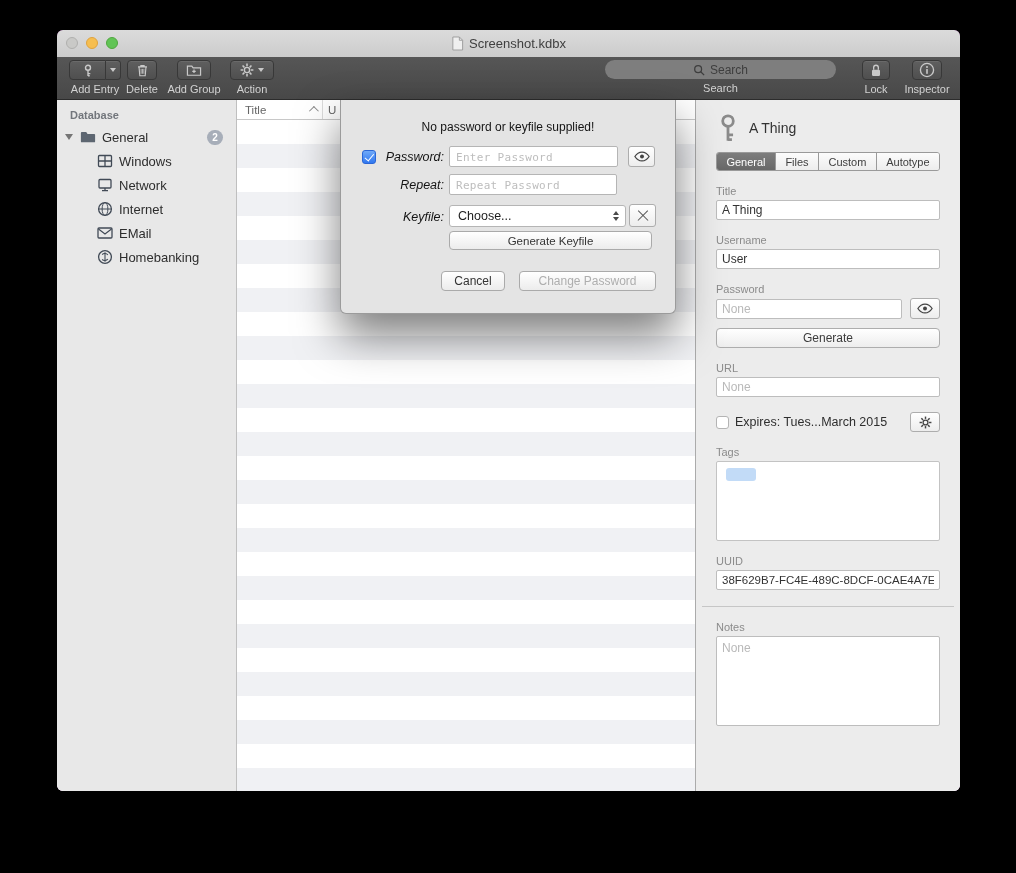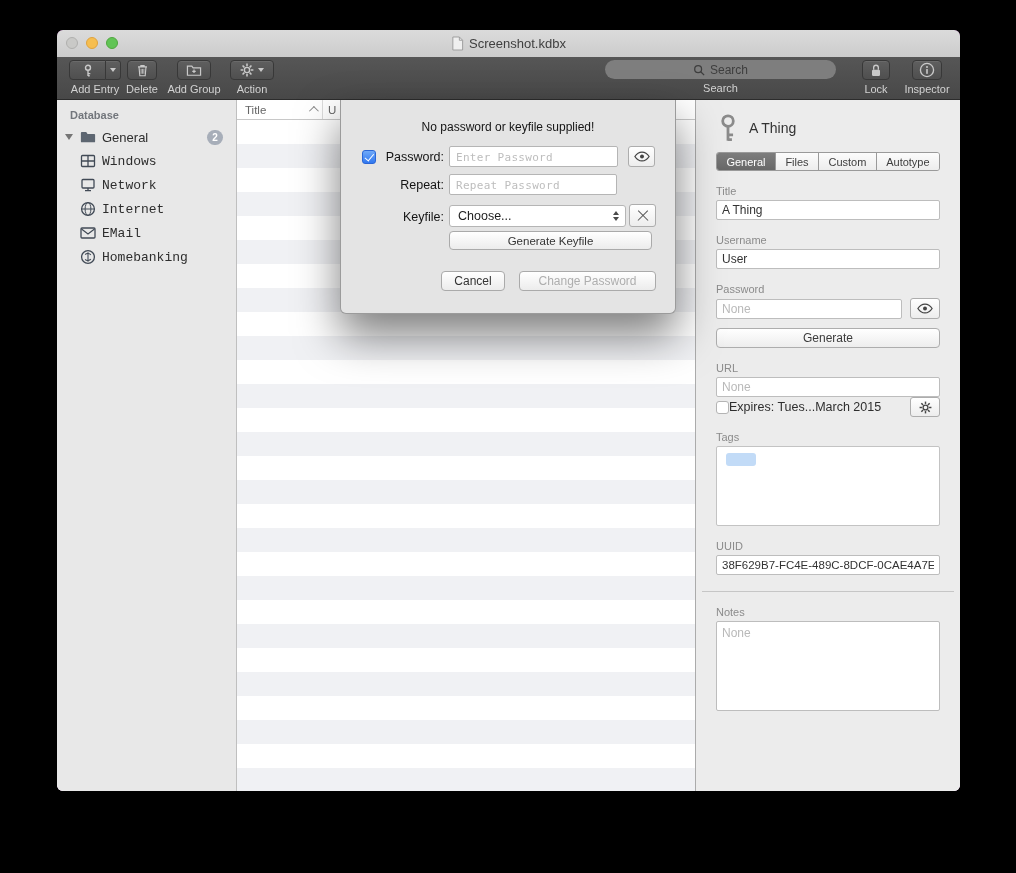--- a/index.html
+++ b/index.html
@@ -28,21 +28,21 @@
   .search-pill{width:231px;height:19px;box-sizing:border-box;border-radius:10px;background:#7e7e7e;display:flex;align-items:center;justify-content:center;gap:5px;color:#3e3e3e;font-size:12px;}
 
   
   .content{display:flex;height:691px;position:relative;background:#fff;}
 
   
   .sidebar{width:180px;box-sizing:border-box;background:#e8e8e8;border-right:1px solid #bfbfbf;}
   .sb-header{padding:9px 16px 4px 13px;font-size:11px;font-weight:700;color:#72767c;}
   .sb-row{height:24px;display:flex;align-items:center;font-size:13px;color:#2d2d2d;}
   .sb-root{padding-left:6px;}
-  .sb-child{padding-left:22px;font-family:Liberation Mono, monospace;}
+  .sb-child{padding-left:39px;}
   .disclosure{width:0;height:0;border-left:4.5px solid transparent;border-right:4.5px solid transparent;border-top:6px solid #757575;margin:0 6px 0 2px;}
   .sb-icon{width:17px;height:17px;display:inline-flex;align-items:center;justify-content:center;margin-right:6px;color:#414a56;flex:0 0 auto;}
   .sb-icon svg{width:16px;height:16px;}
   .badge{margin-left:auto;margin-right:13px;min-width:16px;height:15px;border-radius:8px;background:#a7aeb9;color:#fff;font-size:10px;font-weight:700;display:flex;align-items:center;justify-content:center;padding:0 4px;box-sizing:border-box;}
 
   
   .main{flex:1;position:relative;background:#fff;}
   .table-header{height:20px;box-sizing:border-box;background:#fff;border-bottom:1px solid #c8c8c8;display:flex;align-items:center;font-size:11.5px;color:#666;}
   .col-title{padding-left:8px;width:85px;box-sizing:border-box;display:flex;align-items:center;justify-content:space-between;padding-right:6px;}
   .sort-caret{width:6px;height:6px;border-top:1.5px solid #8a8a8a;border-right:1.5px solid #8a8a8a;transform:rotate(-45deg) translateY(2px);}
@@ -59,39 +59,39 @@
   .segment{flex:1 1 auto;display:flex;align-items:center;justify-content:center;font-size:11px;color:#3e3e3e;background:linear-gradient(#fcfcfc,#ededed);border-left:1px solid #9a9a9a;padding:0 5px;white-space:nowrap;}
   .segment:first-child{border-left:none;}
   .segment.selected{background:linear-gradient(#7d7d7d,#686868);color:#fff;}
   .ins-label{font-size:11px;color:#8b8b8b;margin:14px 0 3px;}
   .ins-field{width:100%;box-sizing:border-box;height:20px;background:#fff;border:1px solid #bdbdbd;border-radius:2px;font-size:12px;color:#333;padding:0 5px;font-family:"Liberation Sans",sans-serif;}
   .ins-field::placeholder{color:#b9b9b9;}
   .ins-row{display:flex;gap:8px;align-items:center;}
   .sq-btn{box-sizing:border-box;background:linear-gradient(#ffffff,#ededed);border:1px solid #adadad;border-radius:3px;display:flex;align-items:center;justify-content:center;color:#444;}
   .eye-btn{width:30px;height:21px;flex:0 0 auto;}
   .gen-btn{margin-top:9px;width:100%;height:20px;box-sizing:border-box;background:linear-gradient(#ffffff,#ededed);border:1px solid #adadad;border-radius:4px;font-size:12px;color:#3c3c3c;display:flex;align-items:center;justify-content:center;}
-  .expires-row{display:flex;align-items:center;}
+  .expires-row{display:flex;align-items:center;gap:6px;margin-top:15px;}
   .expires-row .spacer{flex:1;}
   .tags-box{margin-top:3px;height:78px;background:#fff;border:1px solid #c3c3c3;border-radius:2px;position:relative;}
   .tag-token{position:absolute;left:9px;top:6px;width:30px;height:13px;border-radius:3px;}
   .ins-divider{height:1px;background:#c6c6c6;margin:16px -14px 0;}
   .notes-area{width:100%;box-sizing:border-box;height:90px;background:#fff;border:1px solid #bdbdbd;border-radius:2px;font-family:"Liberation Sans",sans-serif;font-size:12px;color:#333;padding:4px 5px;resize:none;}
   .notes-area::placeholder{color:#b9b9b9;}
   .uuid-field{font-size:11.5px;letter-spacing:0;}
 
   
   .checkbox{width:14px;height:14px;border-radius:3px;box-sizing:border-box;position:relative;flex:0 0 auto;}
   .checkbox.checked{background:linear-gradient(#6fa9f8,#3178f0);border:1px solid #2a66d6;}
   .checkbox.checked::after{content:"";position:absolute;left:4.2px;top:1.4px;width:4px;height:7.5px;border-right:1.6px solid #fff;border-bottom:1.6px solid #fff;transform:rotate(40deg);}
   .checkbox.unchecked{background:#fff;border:1px solid #b4b4b4;width:13px;height:13px;}
 
   
   .sheet{position:absolute;left:283px;top:70px;width:336px;height:214px;box-sizing:border-box;background:#e4e4e4;border:1px solid #9b9b9b;border-top:none;border-radius:0 0 6px 6px;box-shadow:0 22px 44px rgba(0,0,0,.5);z-index:10;}
   .sheet-msg{position:absolute;top:20px;left:0;width:100%;text-align:center;font-size:12px;font-weight:500;color:#141414;}
-  .sheet-label{position:absolute;left:30px;width:73px;text-align:right;font-size:12.5px;color:#141414;line-height:13px;}
+  .sheet-label{position:absolute;left:30px;width:73px;text-align:right;font-size:12.5px;color:#141414;line-height:13px;font-style:italic;}
   .sheet-field{position:absolute;box-sizing:border-box;background:#fff;border:1px solid #b5b5b5;border-radius:2px;font-size:12px;color:#333;padding:0 6px;font-family:"Liberation Sans",sans-serif;}
   .sheet-field::placeholder{color:#bdbdbd;font-family:"DejaVu Sans Mono",monospace;font-size:11px;letter-spacing:.3px;}
   .dlg-btn{position:absolute;box-sizing:border-box;background:linear-gradient(#ffffff,#ececec);border:1px solid #aaa;border-radius:4px;font-size:12px;color:#333;display:flex;align-items:center;justify-content:center;font-family:inherit;}
   .dlg-btn.disabled{color:#aeaeae;}
   .popup{position:absolute;left:108px;top:105px;width:177px;height:22px;box-sizing:border-box;background:#fff;border:1px solid #b5b5b5;border-radius:3px;display:flex;align-items:center;font-size:12.5px;color:#1d1d1d;padding:0 20px 0 8px;}
   .stepper{position:absolute;right:6px;top:50%;transform:translateY(-50%);display:flex;flex-direction:column;gap:2px;align-items:center;}
   .tri-up{width:0;height:0;border-left:3.5px solid transparent;border-right:3.5px solid transparent;border-bottom:4.5px solid #4a4a4a;}
   .tri-down{width:0;height:0;border-left:3.5px solid transparent;border-right:3.5px solid transparent;border-top:4.5px solid #4a4a4a;}
   .x-icon{position:relative;width:14px;height:14px;}
   .x-icon::before,.x-icon::after{content:"";position:absolute;left:0;top:6.3px;width:14px;height:1.4px;background:#555;}

